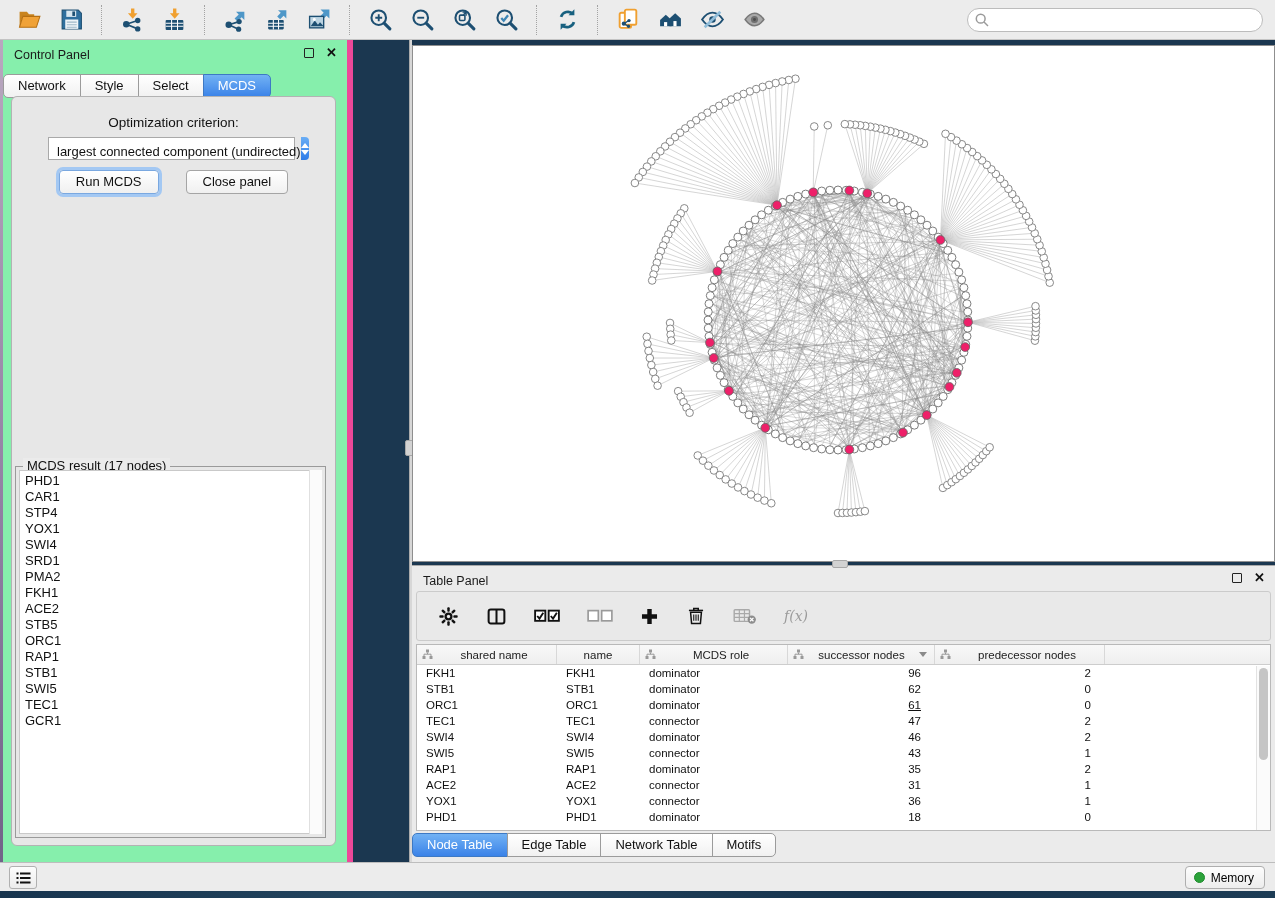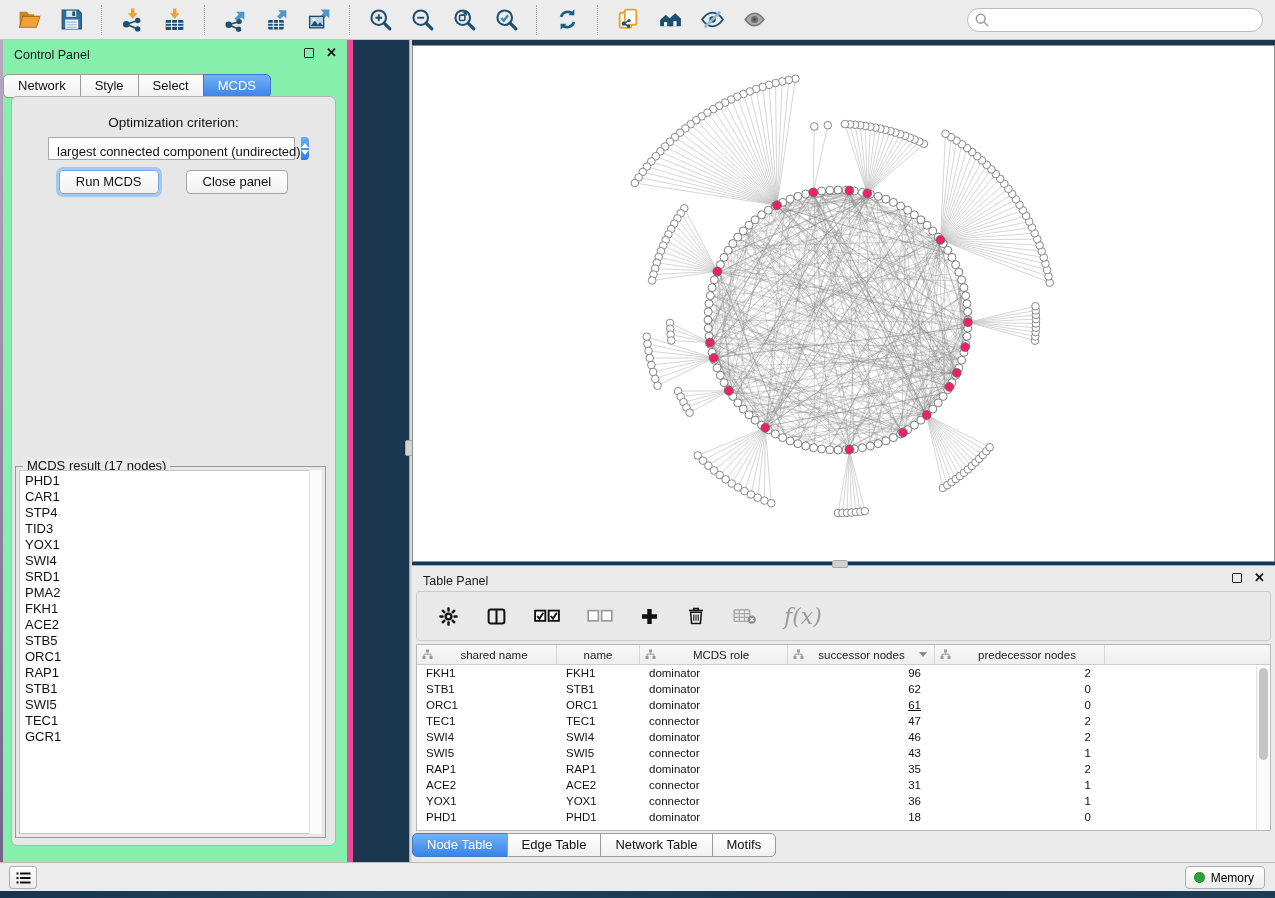--- a/index.html
+++ b/index.html
@@ -91,21 +91,21 @@
   .net-canvas svg{display:block}
 
   
   .table-panel{position:absolute;left:412px;top:565px;right:0;bottom:36px;background:#ebebeb;
       border-top:1px solid #a8a8a8}
   .tp-header{position:absolute;left:0;top:0;right:0;height:24px}
   .tp-toolbar{position:absolute;left:4px;right:4px;top:25px;height:50px;background:#e9e9e9;
       border:1px solid #cbcbcb;border-radius:3px;display:flex;align-items:center;gap:27px;
       padding-left:21px}
   .tp-tool{display:flex;align-items:center;justify-content:center;cursor:pointer;border:none;background:transparent}
-  .fx-label{font-family:"DejaVu Serif",serif;font-style:italic;font-size:22px;color:#9b9b9b}
+  .fx-label{font-family:"DejaVu Serif",serif;font-style:italic;font-size:14px;color:#9b9b9b}
   .tp-table{position:absolute;left:4px;right:4px;top:78px;height:187px;background:#fff;
       border:1px solid #b9b9b9;overflow:hidden}
   .tbl-head{display:flex;height:20px;background:linear-gradient(#f8f8f8,#efefef);
       border-bottom:1px solid #cdcdcd}
   .th{display:flex;align-items:center;gap:4px;padding:0 5px;border-right:1px solid #d8d8d8;
       font-size:11.5px;color:#222;overflow:hidden;white-space:nowrap;cursor:pointer}
   .th .th-label{flex:1;text-align:center}
   .chev{width:0;height:0;border-left:4px solid transparent;border-right:4px solid transparent;
       border-top:5px solid #8a8a8a;margin-right:2px}
   .tr{display:flex;height:16px}
@@ -301,21 +301,20 @@
         <button class="mac-btn focused">Run MCDS</button>
         <button class="mac-btn">Close panel</button>
       </div>
     </div>
     <div class="mcds-fieldset">
       <span class="mcds-legend">MCDS result (17 nodes)</span>
       <div class="mcds-list" id="mcds-list">
           <div class="mcds-item">PHD1</div>
           <div class="mcds-item">CAR1</div>
           <div class="mcds-item">STP4</div>
-          <div class="mcds-item">TID3</div>
           <div class="mcds-item">YOX1</div>
           <div class="mcds-item">SWI4</div>
           <div class="mcds-item">SRD1</div>
           <div class="mcds-item">PMA2</div>
           <div class="mcds-item">FKH1</div>
           <div class="mcds-item">ACE2</div>
           <div class="mcds-item">STB5</div>
           <div class="mcds-item">ORC1</div>
           <div class="mcds-item">RAP1</div>
           <div class="mcds-item">STB1</div>

